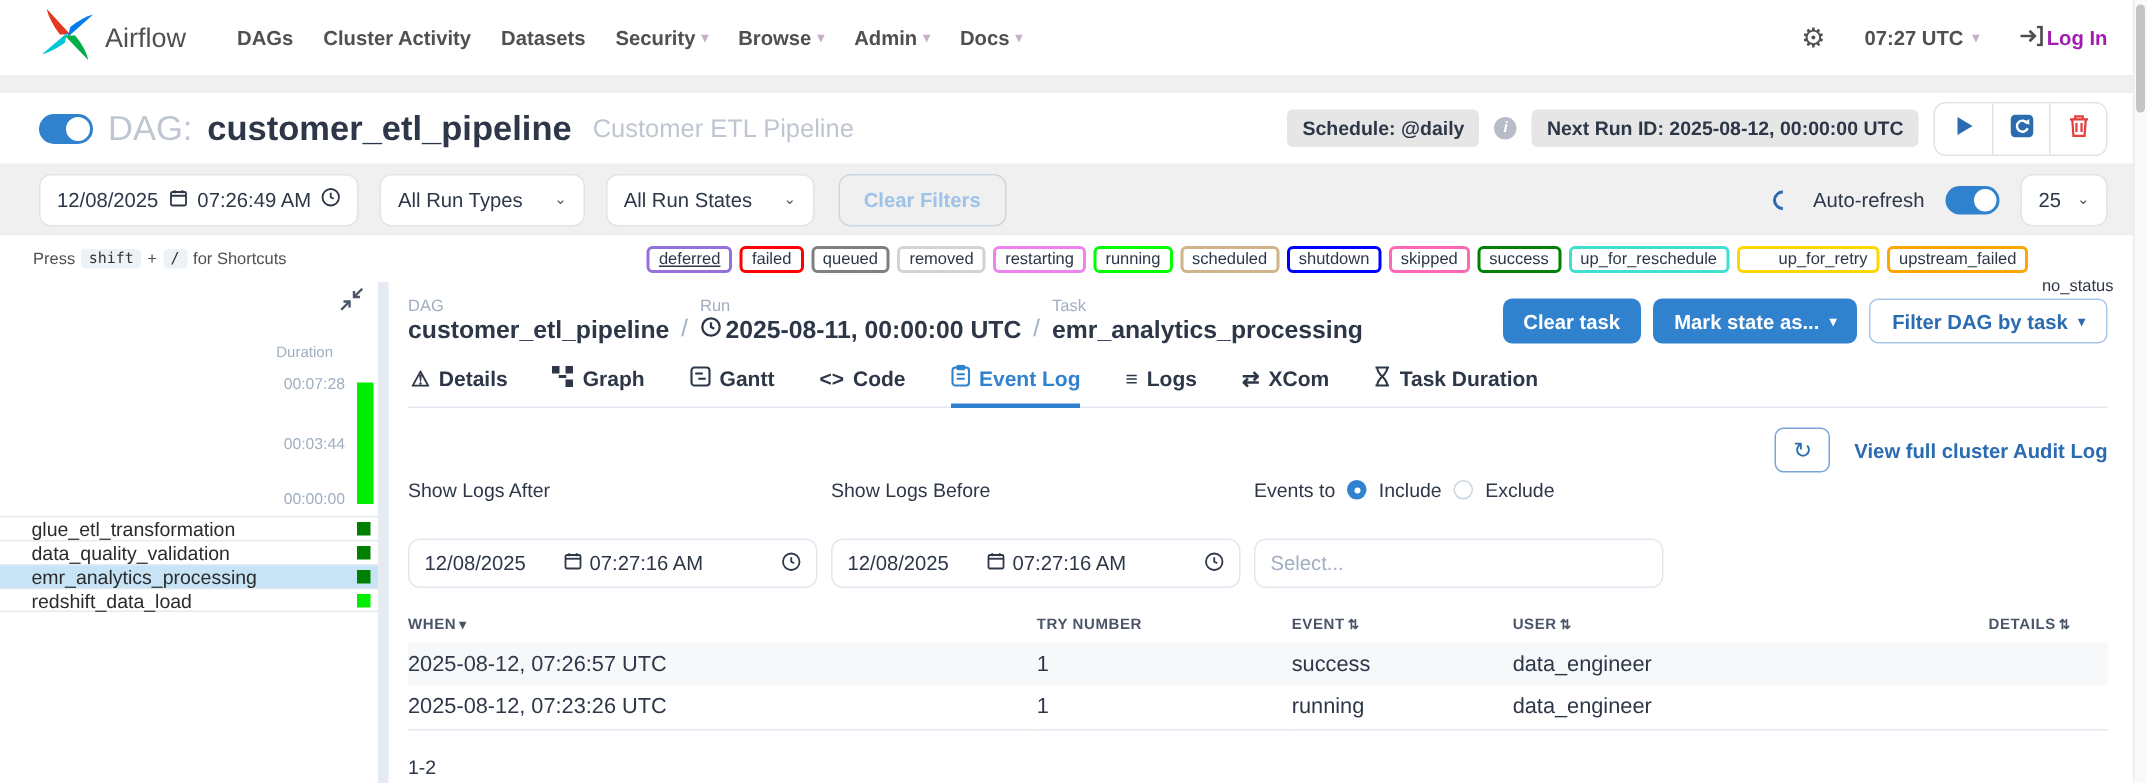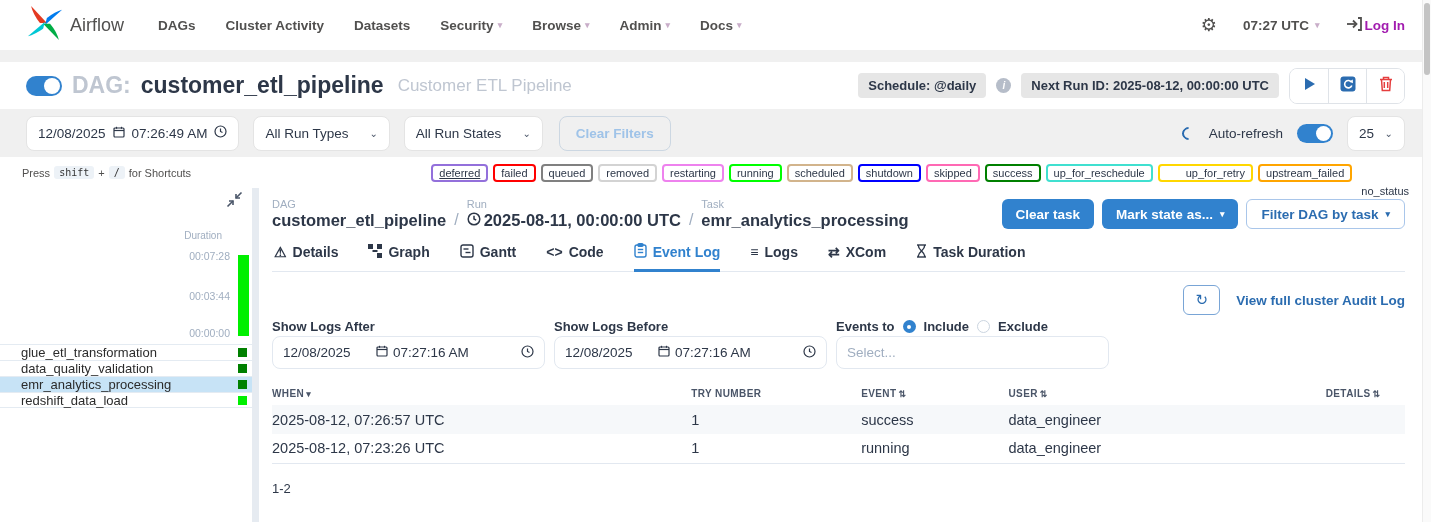--- a/index.html
+++ b/index.html
@@ -3,35 +3,35 @@
 <meta charset="utf-8">
 <style>
   * { margin:0; padding:0; box-sizing:border-box; }
   html,body { width:1431px; height:522px; background:#fff; overflow:hidden;
     font-family:"Liberation Sans", sans-serif; color:#2d3748; }
 
   
   .navbar { height:50px; display:flex; align-items:center; padding:0 26px; background:#fff; }
   .brand { display:flex; align-items:center; gap:6px; margin-right:34px; }
   .brand-name { font-size:18px; color:#51504f; }
-  .nav-menu { display:flex; align-items:center; gap:30px; list-style:none; }
+  .nav-menu { display:flex; align-items:center; gap:20px; list-style:none; }
   .nav-item { font-size:13.5px; font-weight:bold; color:#51504f; cursor:pointer; display:flex; align-items:center; gap:4px;}
   .nav-caret { font-size:9px; color:#c9aec9; }
   .nav-right { margin-left:auto; display:flex; align-items:center; gap:26px; }
   .gear { font-size:18px; color:#51504f; }
   .clock-sel { font-size:13.5px; font-weight:bold; color:#51504f; display:flex; align-items:center; gap:6px;}
   .login { display:flex; align-items:center; gap:3px; font-size:13.5px; font-weight:bold; color:#a21caf; }
 
   .gray-strip { height:12px; background:#f0f0f0; }
 
   
   .dag-header { height:47px; display:flex; align-items:center; padding:0 26px; background:#fff; gap:10px; }
   .toggle { width:36px; height:20px; border-radius:10px; background:#3182ce; position:relative; flex:none; }
   .toggle .knob { position:absolute; top:2px; right:2px; width:16px; height:16px; border-radius:50%; background:#fff; }
-  .dag-prefix { font-size:23px; font-weight:bold; color:#bfc6d1; }
+  .dag-prefix { font-size:23px; font-weight:normal; color:#bfc6d1; }
   .dag-title { font-size:23px; font-weight:bold; color:#2d3748; }
   .dag-desc { font-size:17px; color:#bfc6d1; margin-left:4px; }
   .dag-right { margin-left:auto; display:flex; align-items:center; gap:10px; }
   .meta-badge { background:#e6e6e6; border-radius:4px; padding:5px 10px; font-size:13px; font-weight:bold; color:#2d3748; white-space:nowrap; }
   .info-dot { width:15px; height:15px; border-radius:50%; background:#b6bdc9; color:#fff; font-size:10px; font-weight:bold;
     display:flex; align-items:center; justify-content:center; font-style:italic; }
   .btn-group { display:flex; border:1px solid #dfe3e8; border-radius:8px; overflow:hidden; background:#fff; }
   .icon-btn { width:38px; height:34px; display:flex; align-items:center; justify-content:center; background:#fff; border:none; cursor:pointer; }
   .icon-btn + .icon-btn { border-left:1px solid #dfe3e8; }
 
@@ -99,21 +99,21 @@
   .tab.active svg * { stroke:#3182ce; }
 
   
   .audit-top { display:flex; justify-content:flex-end; align-items:center; gap:16px; margin-top:13px; }
   .refresh-btn { width:37px; height:30px; border:1px solid #79a5d6; border-radius:6px; background:#fff; color:#2b6cb0;
     font-size:15px; display:flex; align-items:center; justify-content:center; cursor:pointer; }
   .audit-link { font-size:13.5px; font-weight:bold; color:#2b6cb0; cursor:pointer; }
 
   .log-form { display:flex; gap:9px; margin-top:4px; }
   .form-col { width:273px; }
-  .form-label { font-size:13px; color:#2d3748; margin-bottom:2px; display:flex; align-items:center; gap:8px;font-weight:bold; }
+  .form-label { font-size:13px; color:#2d3748; margin-bottom:25px; display:flex; align-items:center; gap:8px; }
   .dt-input { height:33px; border:1px solid #e2e8f0; border-radius:8px; background:#fff; display:flex; align-items:center;
     padding:0 10px; font-size:13.5px; color:#2d3748; gap:5px; }
   .dt-date { width:88px; }
   .dt-sp { flex:1; }
   .radio { width:13px; height:13px; border-radius:50%; display:inline-block; position:relative; }
   .radio.on { background:#3182ce; }
   .radio.on::after { content:""; position:absolute; left:4.5px; top:4.5px; width:4px; height:4px; border-radius:50%; background:#fff; }
   .radio.off { background:#fff; border:1.5px solid #cbd5e0; }
   .radio-lbl { font-size:13px; color:#2d3748; }
   .select-input { color:#a0aec0; }

